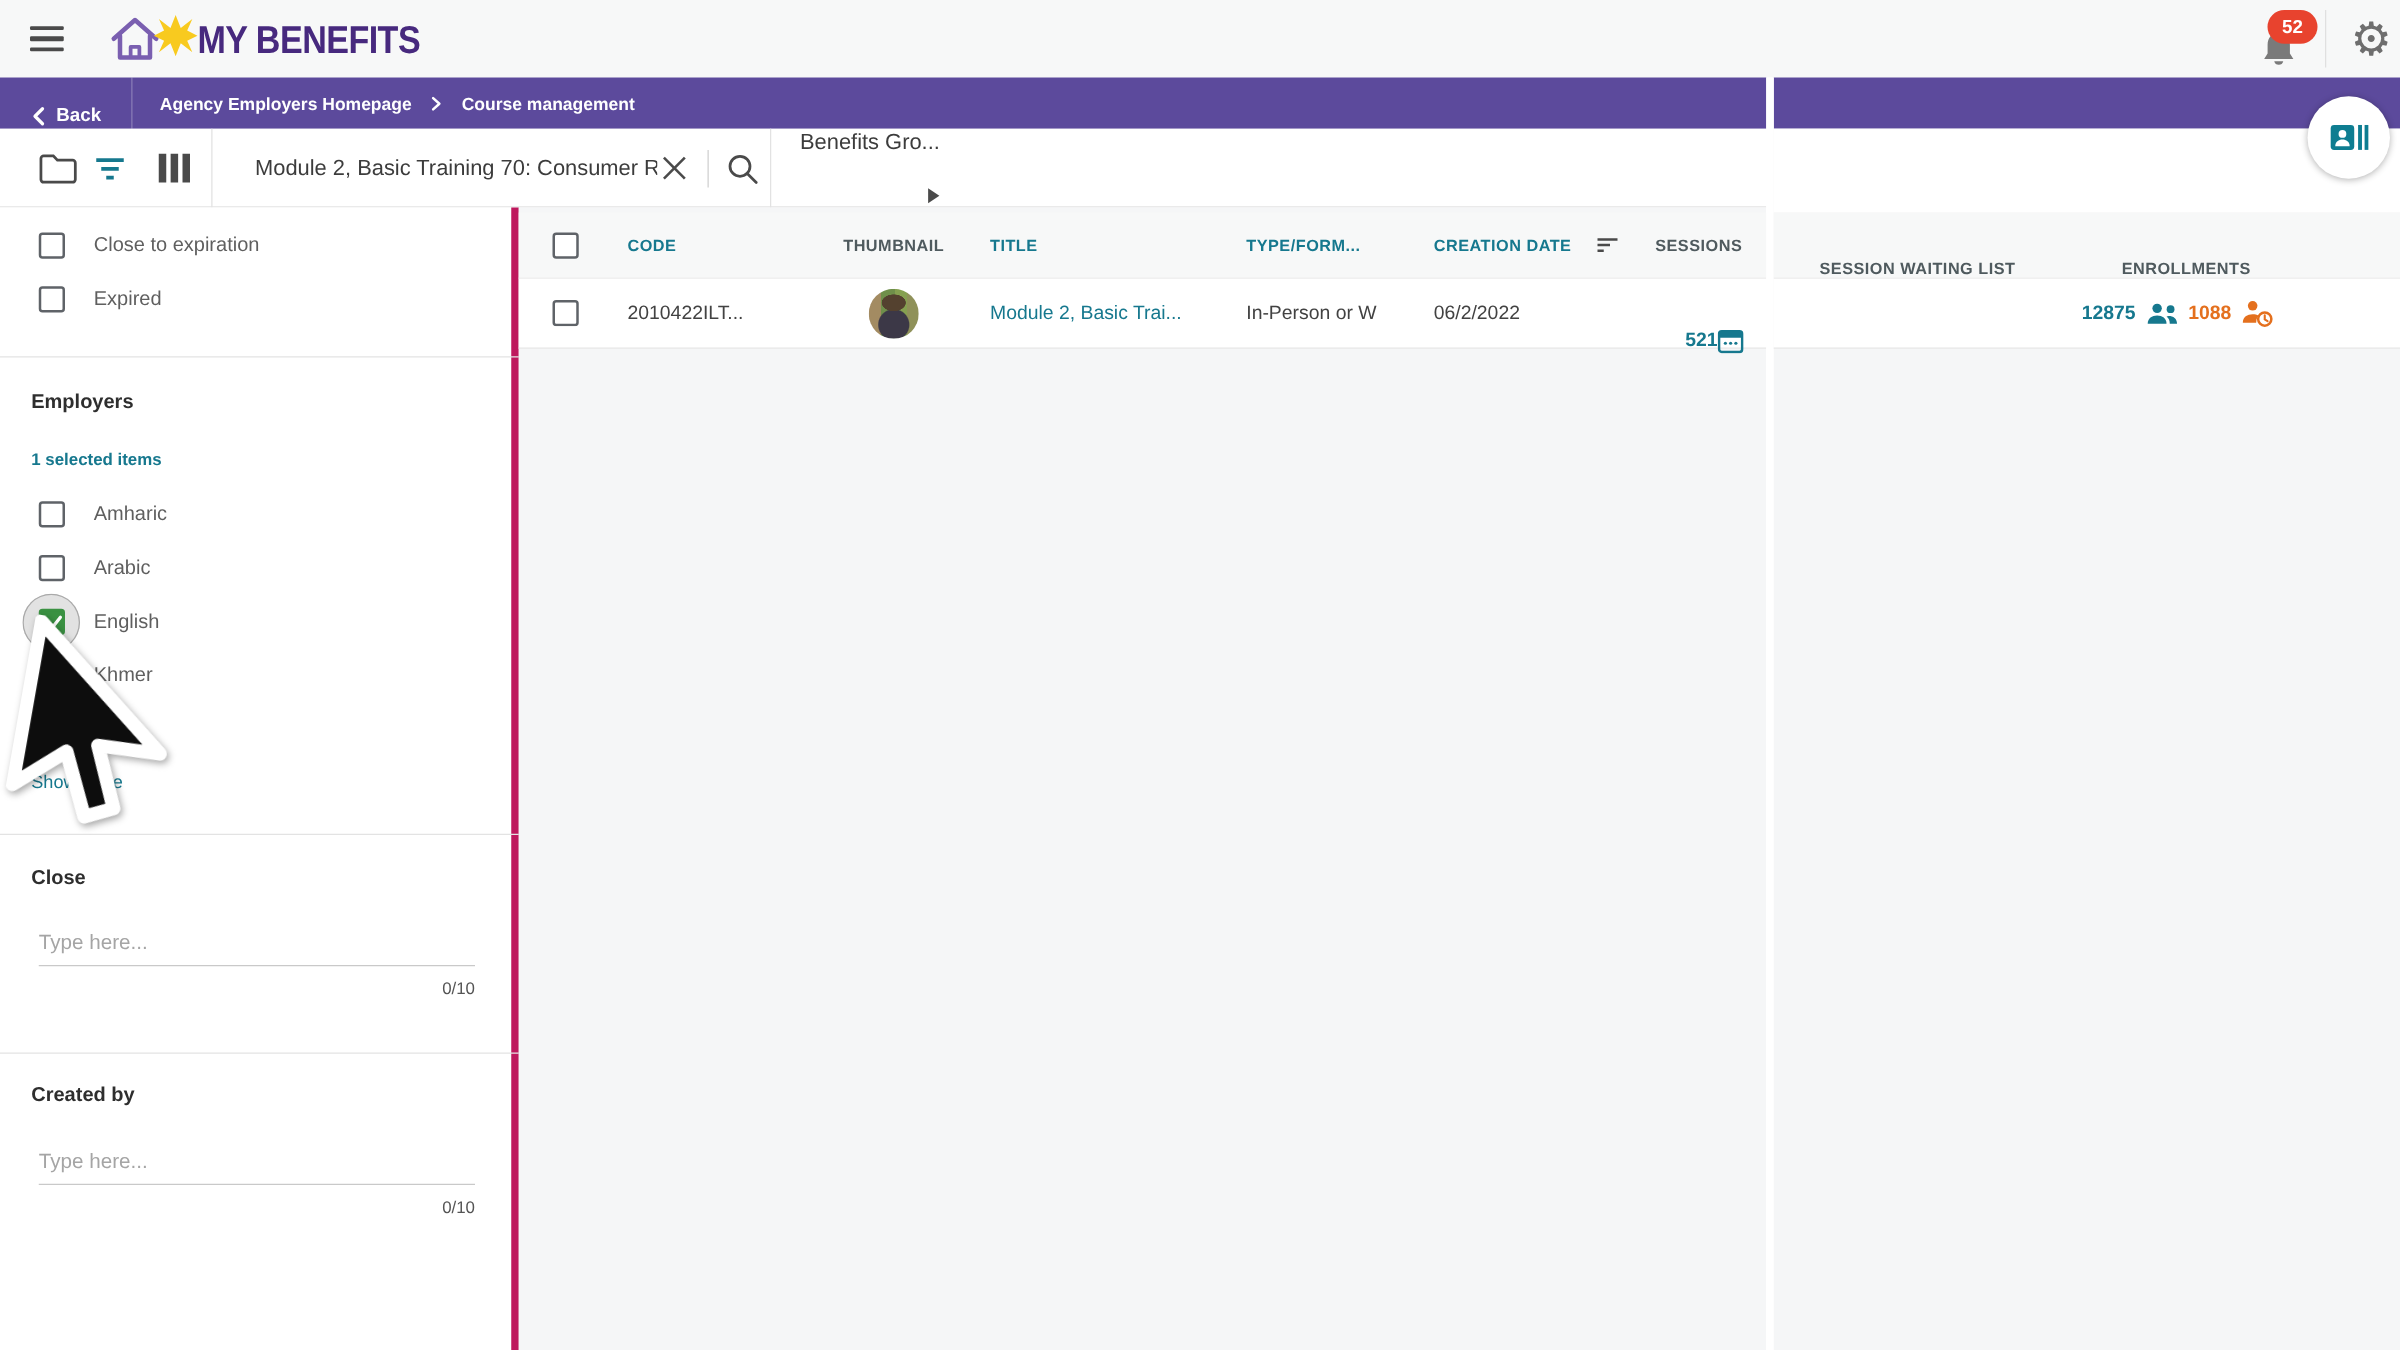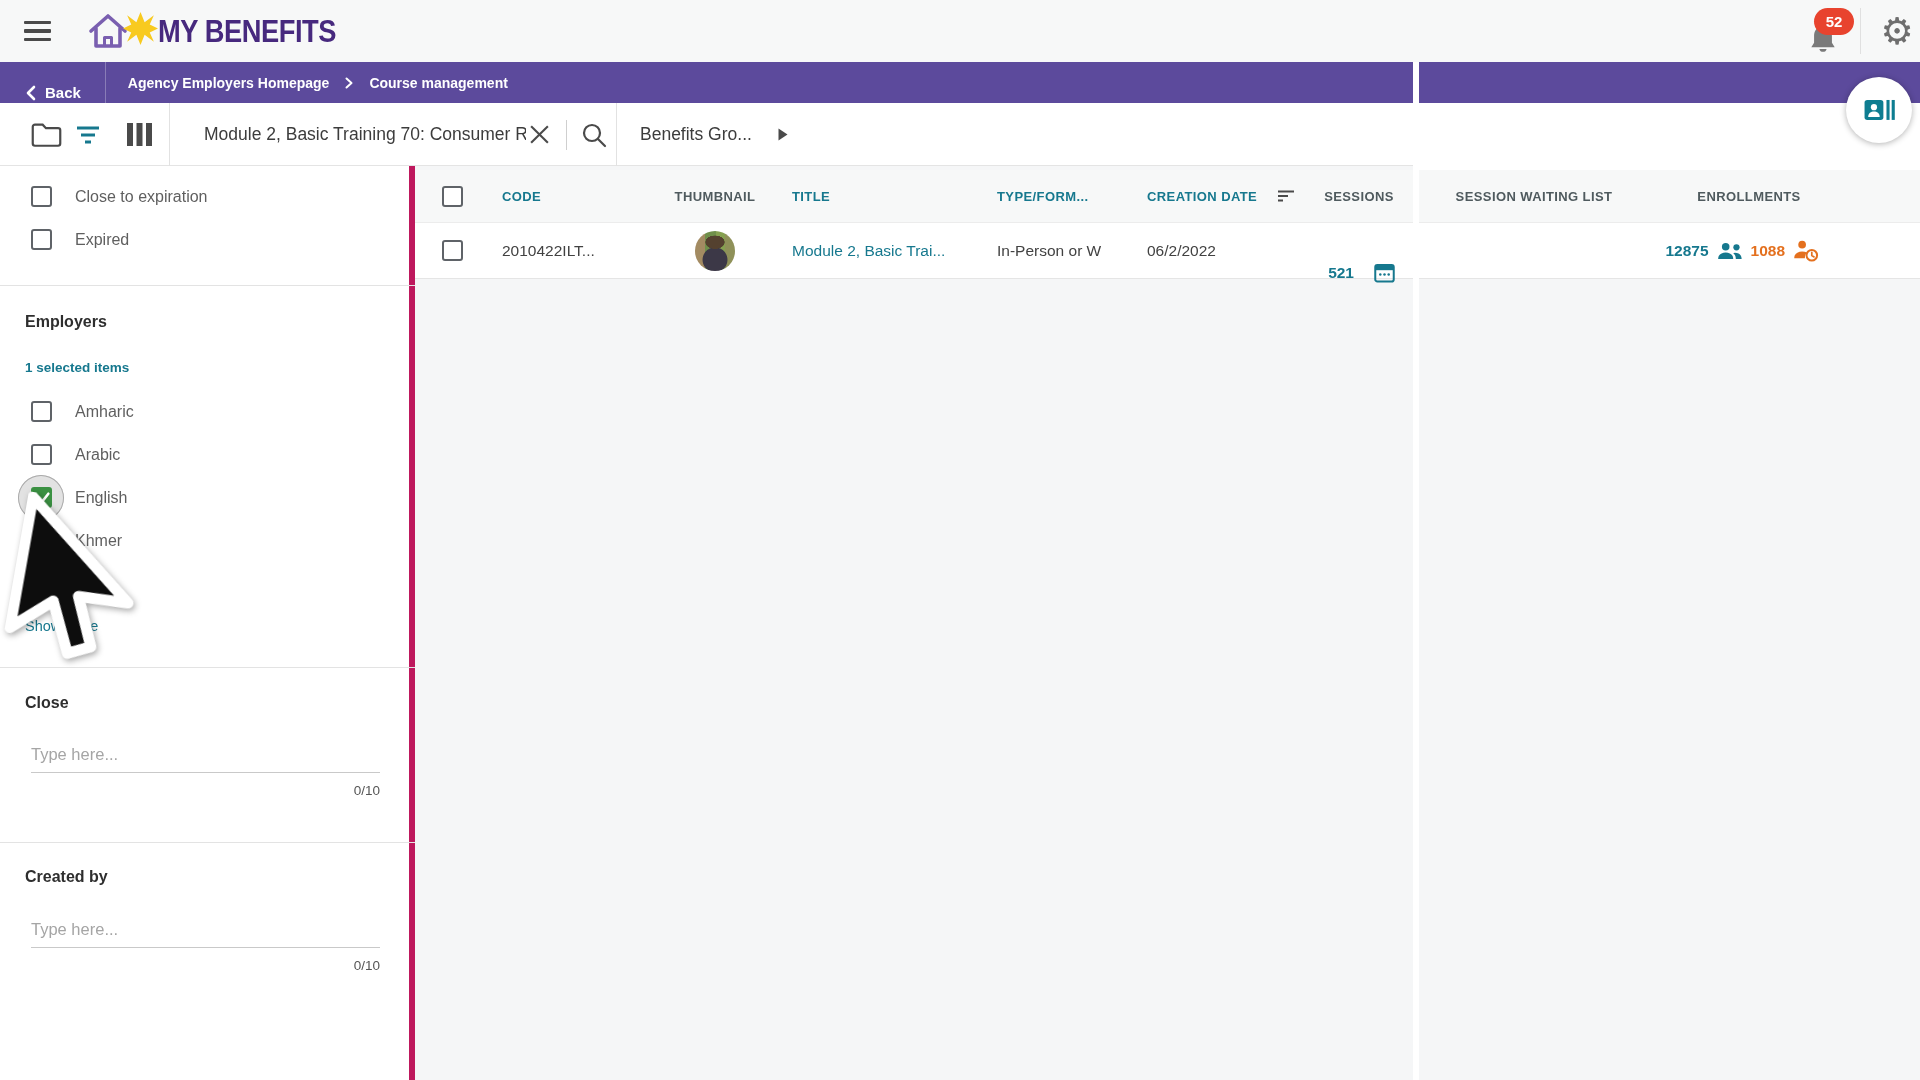--- a/index.html
+++ b/index.html
@@ -27,21 +27,21 @@
   .pb-divider { width:1px; height:41px; background:rgba(255,255,255,.28); margin-left:24px; }
   .crumbs { display:flex; align-items:center; gap:16px; margin-left:22px; color:#fff; font-size:14px; font-weight:700; }
   .crumb { cursor:pointer; }
 
   
   .toolbar { position:absolute; left:0; top:103px; width:1413px; height:63px; background:#fff; border-bottom:1px solid #e4e4e4; }
   .tb-icon { position:absolute; cursor:pointer; display:flex; align-items:center; justify-content:center; }
   .vdiv-tall { position:absolute; top:0; width:1px; height:63px; background:#e2e2e2; }
   .vdiv-short { position:absolute; top:17px; width:1px; height:30px; background:#cfcfcf; }
   .search-input { position:absolute; left:204px; top:14px; width:322px; height:34px; border:none; outline:none; background:transparent; font-family:"Liberation Sans",sans-serif; font-size:17.5px; color:#3c3c3c; }
-  .group-sel { position:absolute; left:640px; top:0; height:63px; display:flex; align-items:center; gap:26px; cursor:pointer; font-size:17.5px; color:#3c3c3c; }
+  .group-sel { position:absolute; left:640px; top:0; height:63px; display:flex; align-items:flex-end; gap:26px; cursor:pointer; font-size:17.5px; color:#3c3c3c;flex-direction:column; }
 
   
   .fab { position:absolute; left:1846px; top:77px; width:66px; height:66px; border-radius:50%; background:#fff; box-shadow:0 1px 6px rgba(0,0,0,.3); display:flex; align-items:center; justify-content:center; cursor:pointer; z-index:50; }
 
   
   .sidebar { position:absolute; left:0; top:166px; width:415px; height:914px; background:#fff; border-right:6px solid #be185d; }
   .side-row { position:absolute; left:31px; display:flex; align-items:center; gap:23px; cursor:pointer; }
   .cb { width:21px; height:21px; border:2px solid #5f6368; border-radius:3px; background:#fff; flex:0 0 auto; position:relative; }
   .cb svg { display:none; position:absolute; left:1px; top:2px; }
   .cb.checked { background:#3a9142; border-color:#3a9142; }
@@ -57,38 +57,38 @@
   .counter { position:absolute; left:31px; width:349px; text-align:right; font-size:13.5px; color:#555; }
 
   
   .main-area { position:absolute; left:415px; top:166px; width:998px; height:914px; background:#f5f6f7; }
   .gap-strip { position:absolute; left:1413px; top:62px; width:6px; height:1018px; background:#fff; }
   .right-area { position:absolute; left:1419px; top:103px; width:501px; height:977px; background:#f5f6f7; }
   .right-top-white { position:absolute; left:0; top:0; width:501px; height:67px; background:#fff; }
 
   .hdr-row { position:absolute; left:0; display:flex; height:52px; align-items:center; }
   .main-area .hdr-row { top:4px; width:998px; background:#f7f8f8; }
-  .right-area .hdr-row { top:67px; width:501px; background:#f7f8f8; }
+  .right-area .hdr-row { top:67px; width:501px; background:#f7f8f8;align-items:flex-end; }
   .hdr-cell { font-size:13px; font-weight:700; letter-spacing:.4px; color:#4f5a5e; white-space:nowrap; overflow:visible; display:flex; align-items:center; }
   .hdr-cell.sortable { color:#16788e; cursor:pointer; }
 
   .data-row { position:absolute; left:0; display:flex; height:57px; align-items:center; background:#fff; border-top:1px solid #ececec; border-bottom:1px solid #e5e5e5; }
   .main-area .data-row { top:56px; width:998px; }
   .right-area .data-row { top:119px; width:501px; }
   .cell { font-size:15.5px; color:#424242; white-space:nowrap; overflow:hidden; display:flex; align-items:center; }
 
   .c1 { width:75px; justify-content:center; }
   .c2 { width:160px; padding-left:12px; }
   .c3 { width:130px; justify-content:center; }
   .c4 { width:215px; padding-left:12px; }
   .c5 { width:150px; padding-left:2px; }
   .c6 { width:160px; padding-left:2px; gap:20px; }
   .c7 { width:108px; }
   .hdr-cell.c7 { justify-content:center; }
-  .cell.c7 { justify-content:flex-end; padding-right:18px; gap:20px;margin-top:44px; }
+  .cell.c7 { justify-content:flex-end; padding-right:18px; gap:0;margin-top:44px; }
   .r1 { width:230px; justify-content:center; }
   .r2 { width:200px; justify-content:center; }
   .cell.r1 { }
   .cell.r2 { justify-content:flex-end; padding-right:30px; gap:7px; }
 
   .link { color:#16788e; cursor:pointer; }
   .num-teal { color:#16788e; font-weight:700; cursor:pointer; }
   .num-orange { color:#e4701e; font-weight:700; cursor:pointer; }
   .thumb { width:40px; height:40px; border-radius:50%; cursor:pointer; flex:0 0 auto;
     background:

